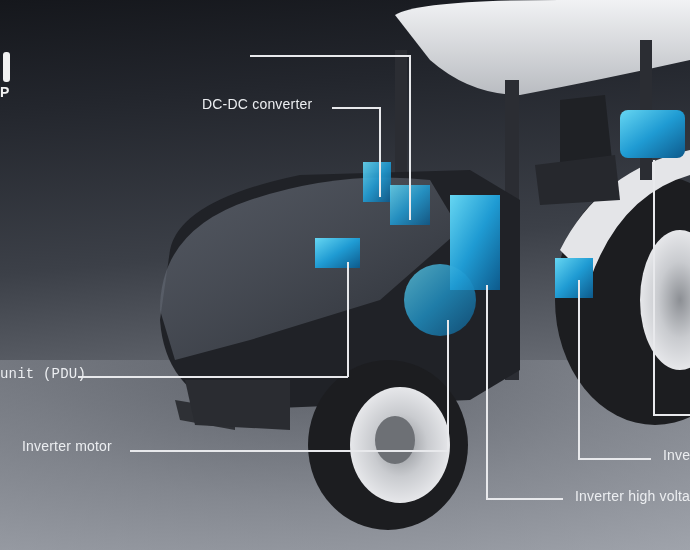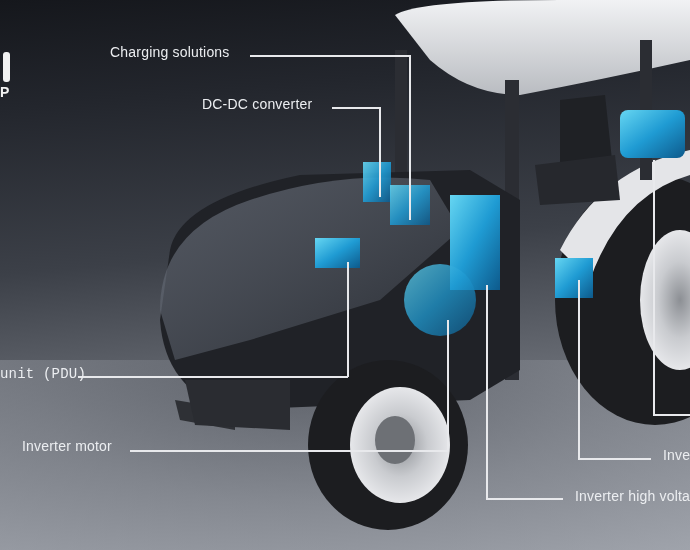--- a/index.html
+++ b/index.html
@@ -103,19 +103,18 @@
 
   <div class="line" style="left:486px;top:285px;width:1.5px;height:214px;"></div>
   <div class="line" style="left:486px;top:498px;width:77px;height:1.5px;"></div>
 
   <div class="line" style="left:578px;top:280px;width:1.5px;height:178px;"></div>
   <div class="line" style="left:578px;top:458px;width:73px;height:1.5px;"></div>
 
   <div class="line" style="left:653px;top:160px;width:1.5px;height:255px;"></div>
   <div class="line" style="left:653px;top:414px;width:37px;height:1.5px;"></div>
 
-  <div class="label" style="left:110px;top:44px;">Charging solutions</div>
   <div class="label" style="left:202px;top:96px;text-align:center;">DC-DC converter</div>
   <div class="label" style="left:0px;top:366px;font-family:Liberation Mono, monospace;">unit (PDU)</div>
   <div class="label" style="left:22px;top:438px;">Inverter motor</div>
   <div class="label" style="left:575px;top:488px;">Inverter high volta</div>
   <div class="label" style="left:663px;top:447px;">Inve</div>
 </div>
 
 </body></html>

